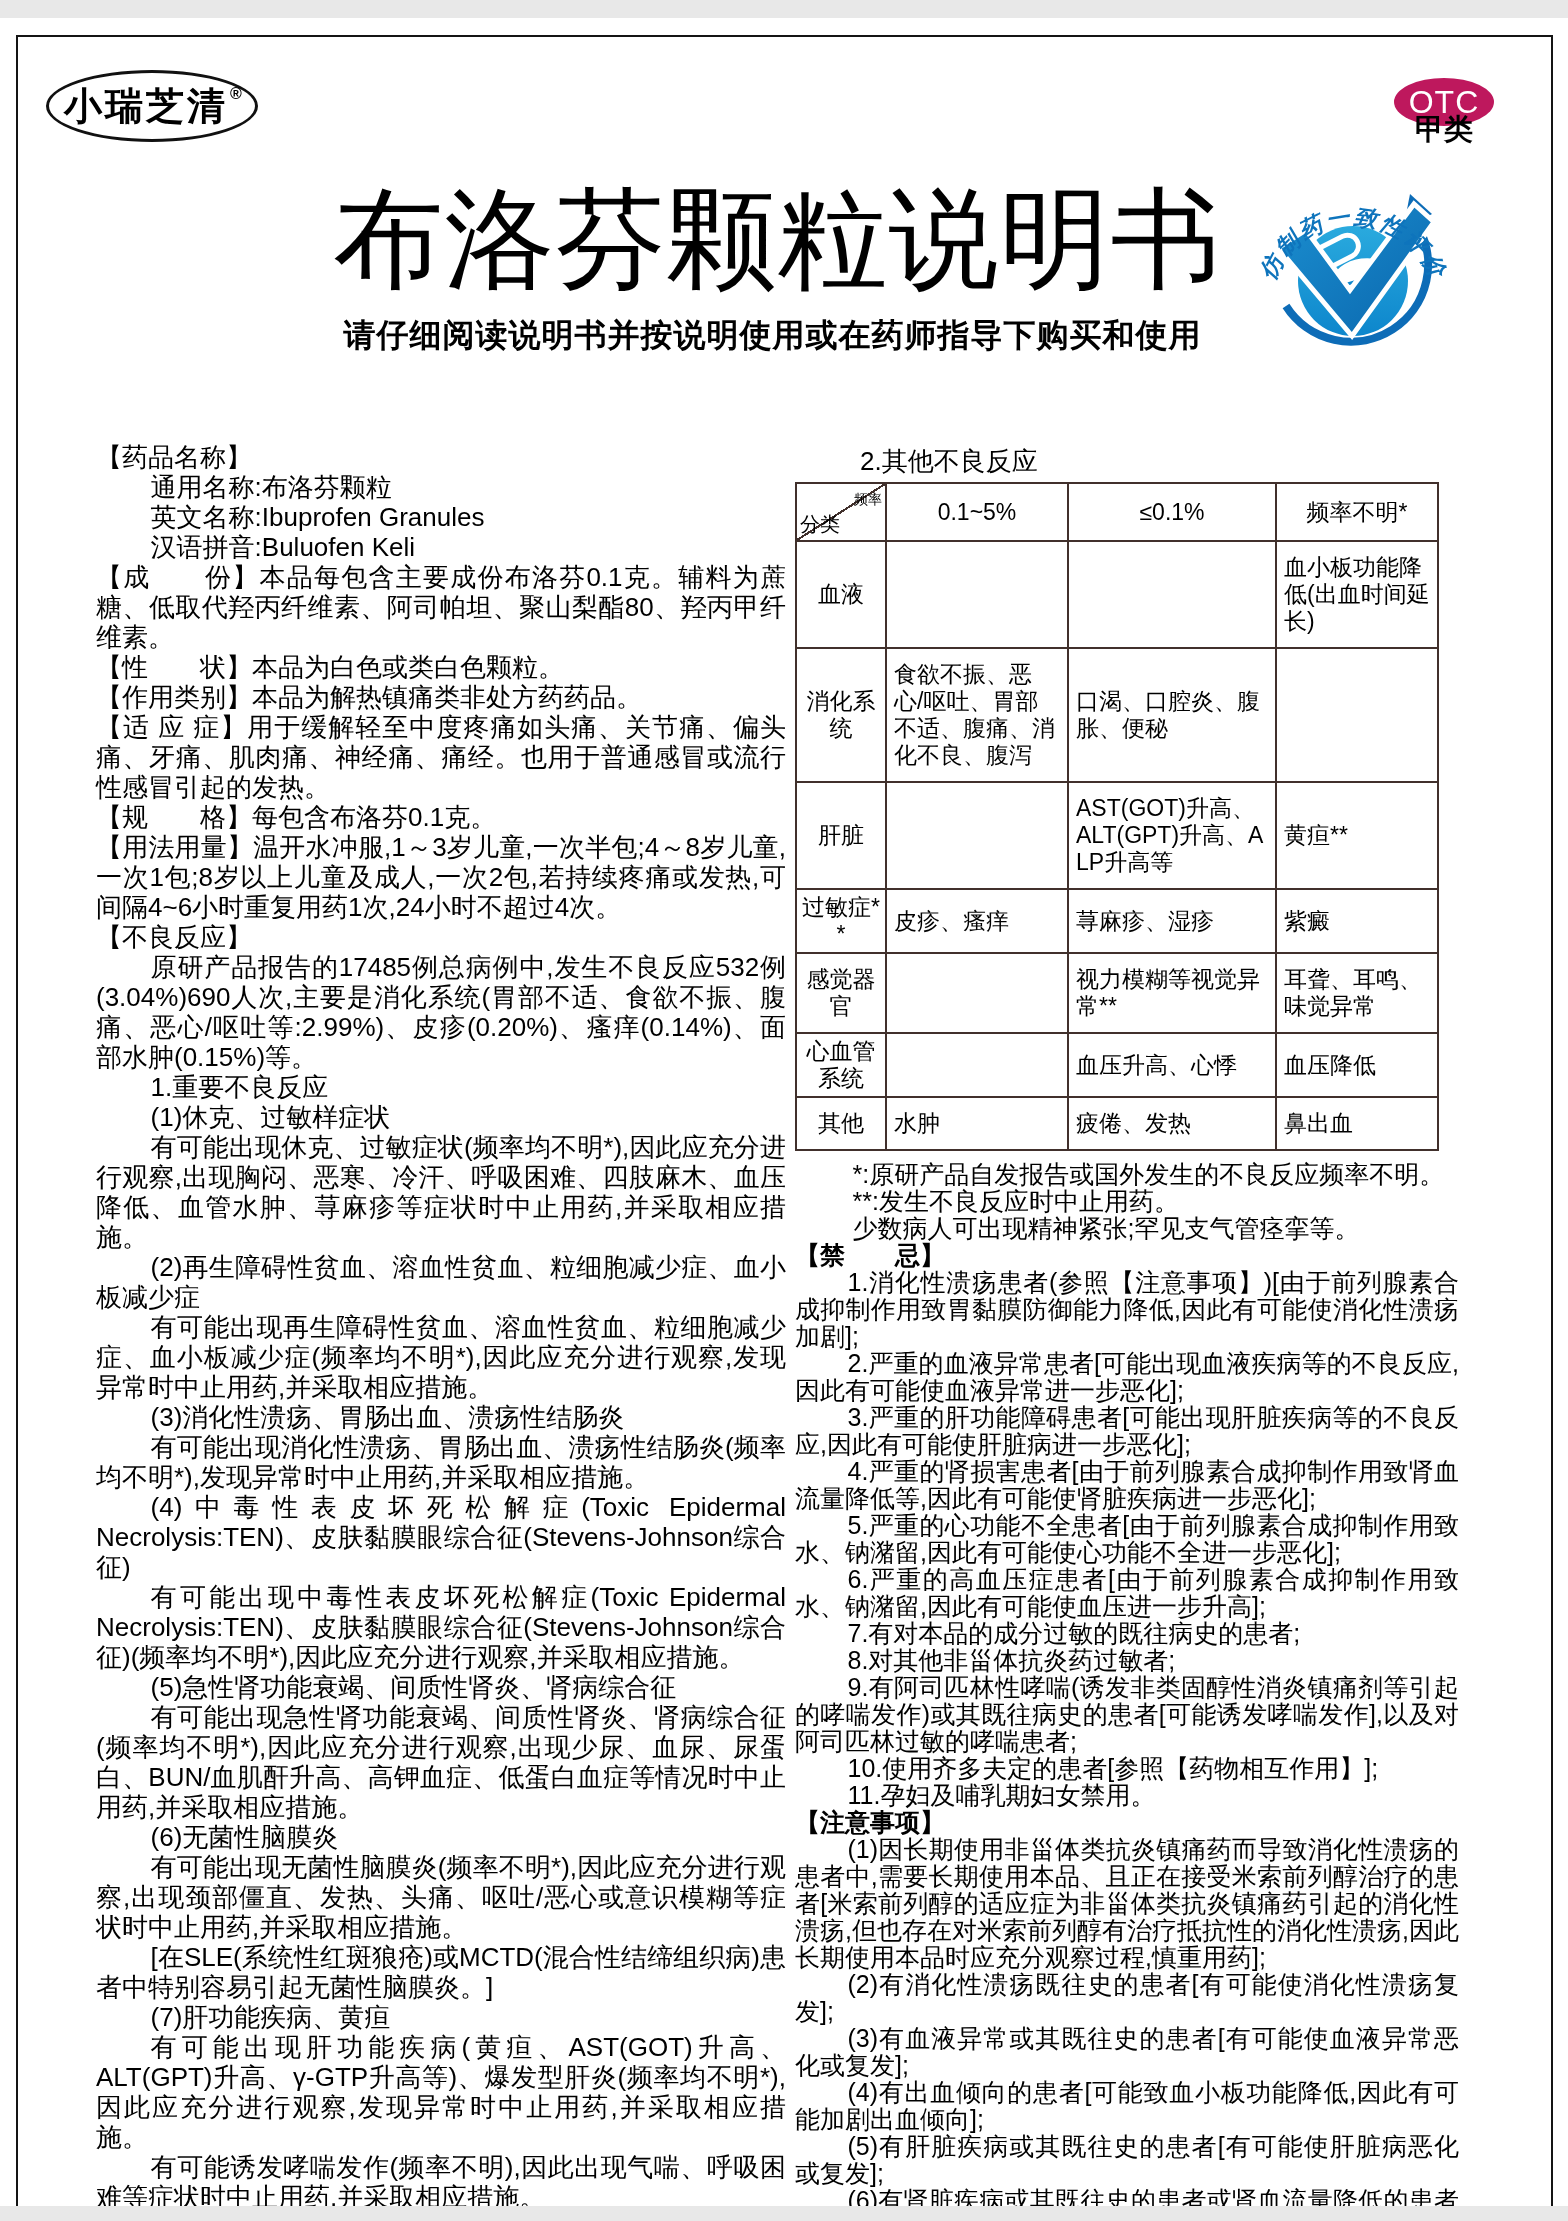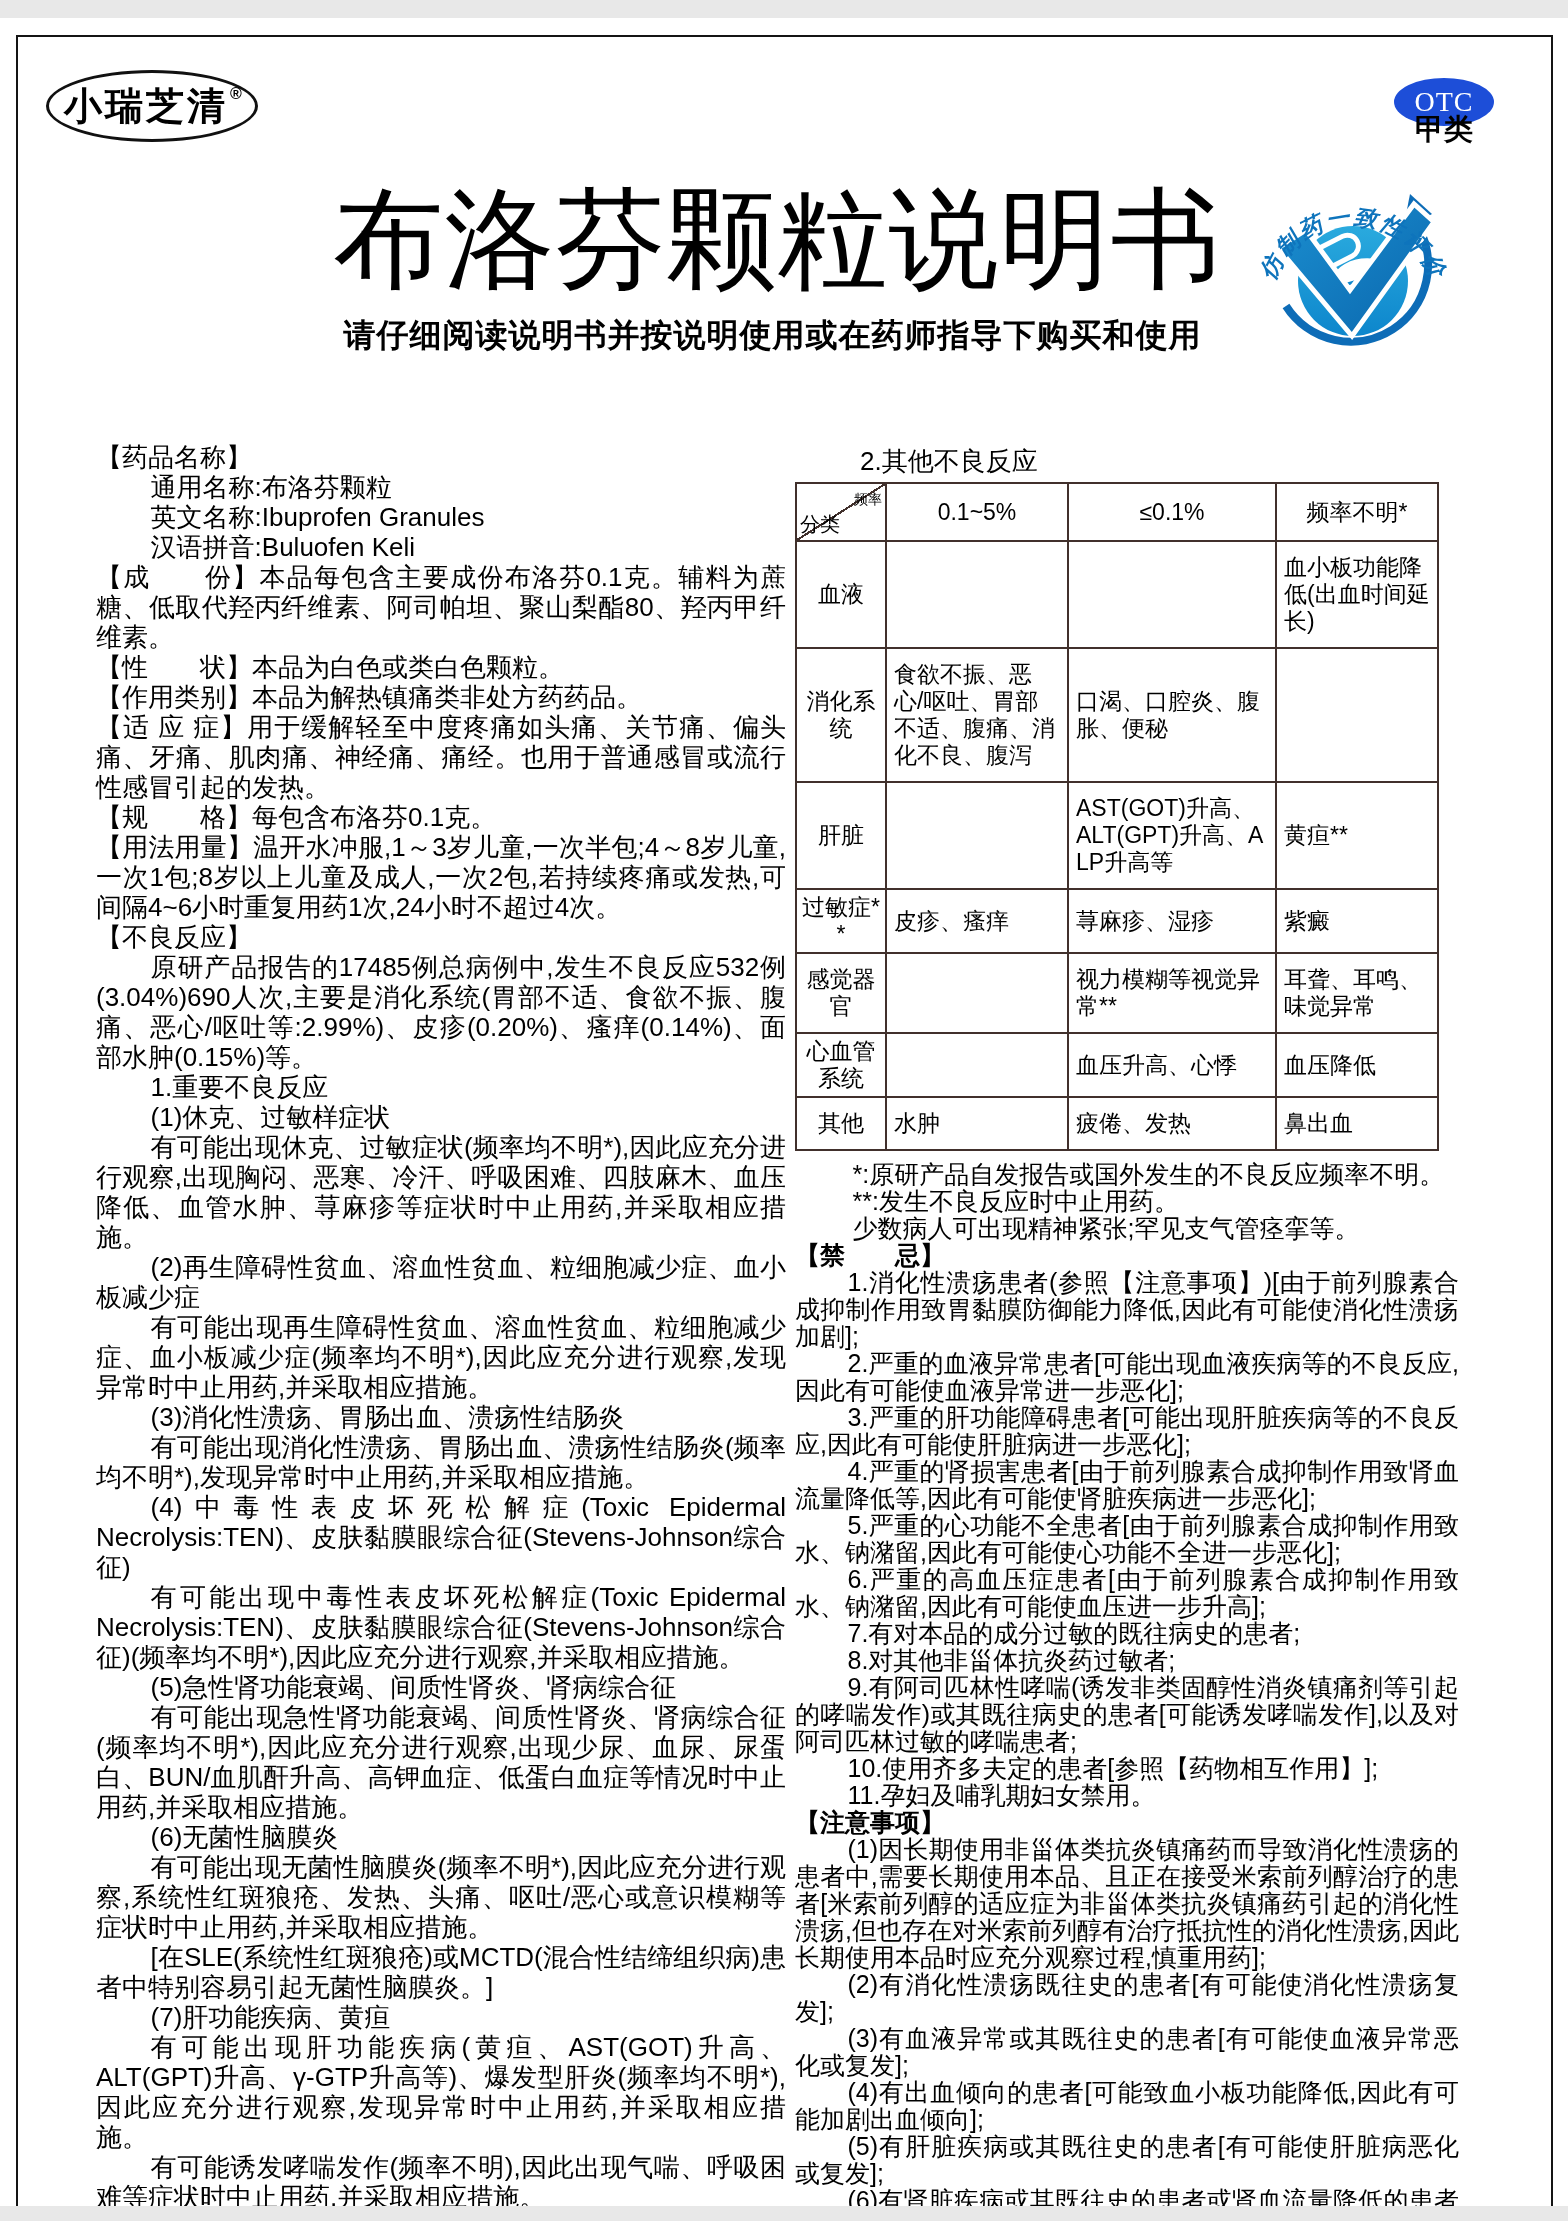--- a/index.html
+++ b/index.html
@@ -5,23 +5,23 @@
   html,body{margin:0;padding:0;background:#e8e8e8;}
   .page{position:relative;width:1568px;height:2188px;background:#ffffff;overflow:hidden;
         font-family:"Liberation Sans",sans-serif;color:#000;margin:18px auto;}
   .frame{position:absolute;left:16px;top:17px;width:1533px;height:2181px;border:2px solid #141414;}
 
   
   .logo{position:absolute;left:46px;top:52px;width:206px;height:66px;border:3px solid #111;
         border-radius:50%;display:flex;align-items:center;justify-content:center;}
   .logo .txt{font-size:38px;font-weight:700;letter-spacing:3px;}
   .logo sup{font-size:16px;font-weight:700;position:relative;top:-12px;left:2px;}
-  .otc{position:absolute;left:1394px;top:60px;width:100px;height:48px;background:#1d4ed8;border-radius:50%;
+  .otc{position:absolute;left:1394px;top:60px;width:100px;height:48px;background:#be185d;border-radius:50%;
        color:#fff;display:flex;align-items:center;justify-content:center;
-       font-family:Liberation Serif, serif;font-size:28px;letter-spacing:1px;}
+       font-family:Liberation Sans, sans-serif;font-size:32px;letter-spacing:1px;}
   .otc-class{position:absolute;left:1394px;top:92px;width:100px;text-align:center;
              font-size:29px;font-weight:600;}
   .doc-title{position:absolute;left:0;top:148px;width:1555px;text-align:center;
              font-size:110px;font-weight:500;letter-spacing:1px;white-space:nowrap;}
   .doc-subtitle{position:absolute;left:0;top:296px;width:1545px;text-align:center;
                 font-size:32px;font-weight:800;letter-spacing:1px;}
   .stamp{position:absolute;left:1256px;top:150px;width:195px;height:195px;}
 
   
   .col-left{position:absolute;left:96px;top:424px;width:690px;}
@@ -109,21 +109,21 @@
       <p class="para ind">有可能出现休克、过敏症状(频率均不明*),因此应充分进行观察,出现胸闷、恶寒、冷汗、呼吸困难、四肢麻木、血压降低、血管水肿、荨麻疹等症状时中止用药,并采取相应措施。</p>
       <p class="para ind">(2)再生障碍性贫血、溶血性贫血、粒细胞减少症、血小板减少症</p>
       <p class="para ind">有可能出现再生障碍性贫血、溶血性贫血、粒细胞减少症、血小板减少症(频率均不明*),因此应充分进行观察,发现异常时中止用药,并采取相应措施。</p>
       <p class="para ind">(3)消化性溃疡、胃肠出血、溃疡性结肠炎</p>
       <p class="para ind">有可能出现消化性溃疡、胃肠出血、溃疡性结肠炎(频率均不明*),发现异常时中止用药,并采取相应措施。</p>
       <p class="para ind">(4)中毒性表皮坏死松解症(Toxic Epidermal Necrolysis:TEN)、皮肤黏膜眼综合征(Stevens-Johnson综合征)</p>
       <p class="para ind">有可能出现中毒性表皮坏死松解症(Toxic Epidermal Necrolysis:TEN)、皮肤黏膜眼综合征(Stevens-Johnson综合征)(频率均不明*),因此应充分进行观察,并采取相应措施。</p>
       <p class="para ind">(5)急性肾功能衰竭、间质性肾炎、肾病综合征</p>
       <p class="para ind">有可能出现急性肾功能衰竭、间质性肾炎、肾病综合征(频率均不明*),因此应充分进行观察,出现少尿、血尿、尿蛋白、BUN/血肌酐升高、高钾血症、低蛋白血症等情况时中止用药,并采取相应措施。</p>
       <p class="para ind">(6)无菌性脑膜炎</p>
-      <p class="para ind">有可能出现无菌性脑膜炎(频率不明*),因此应充分进行观察,系统性红斑狼疮、发热、头痛、呕吐/恶心或意识模糊等症状时中止用药,并采取相应措施。</p>
+      <p class="para ind">有可能出现无菌性脑膜炎(频率不明*),因此应充分进行观察,出现颈部僵直、发热、头痛、呕吐/恶心或意识模糊等症状时中止用药,并采取相应措施。</p>
       <p class="para ind">[在SLE(系统性红斑狼疮)或MCTD(混合性结缔组织病)患者中特别容易引起无菌性脑膜炎。]</p>
       <p class="para ind">(7)肝功能疾病、黄疸</p>
       <p class="para ind">有可能出现肝功能疾病(黄疸、AST(GOT)升高、ALT(GPT)升高、γ-GTP升高等)、爆发型肝炎(频率均不明*),因此应充分进行观察,发现异常时中止用药,并采取相应措施。</p>
       <p class="para ind">有可能诱发哮喘发作(频率不明),因此出现气喘、呼吸困难等症状时中止用药,并采取相应措施。</p>
     </div>
 
   <div class="col-right">
     <p class="section-title">2.其他不良反应</p>
     <table class="adr" id="adr-table">
       <colgroup>

